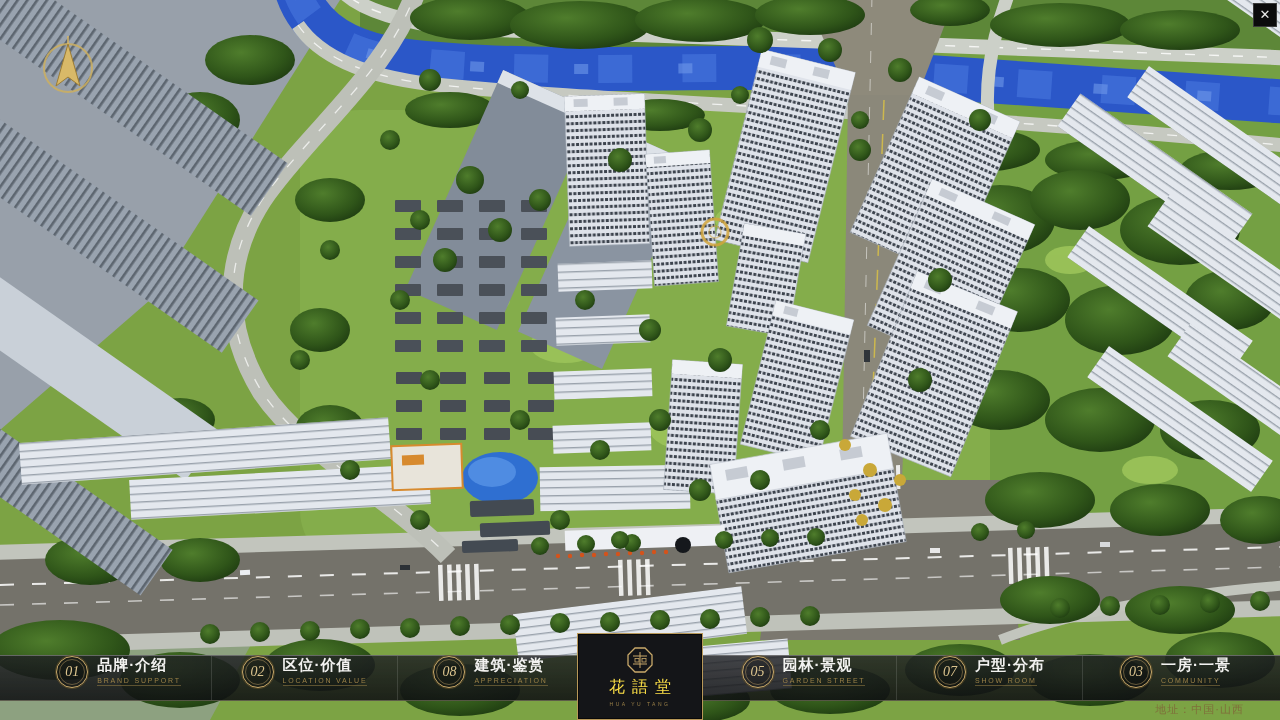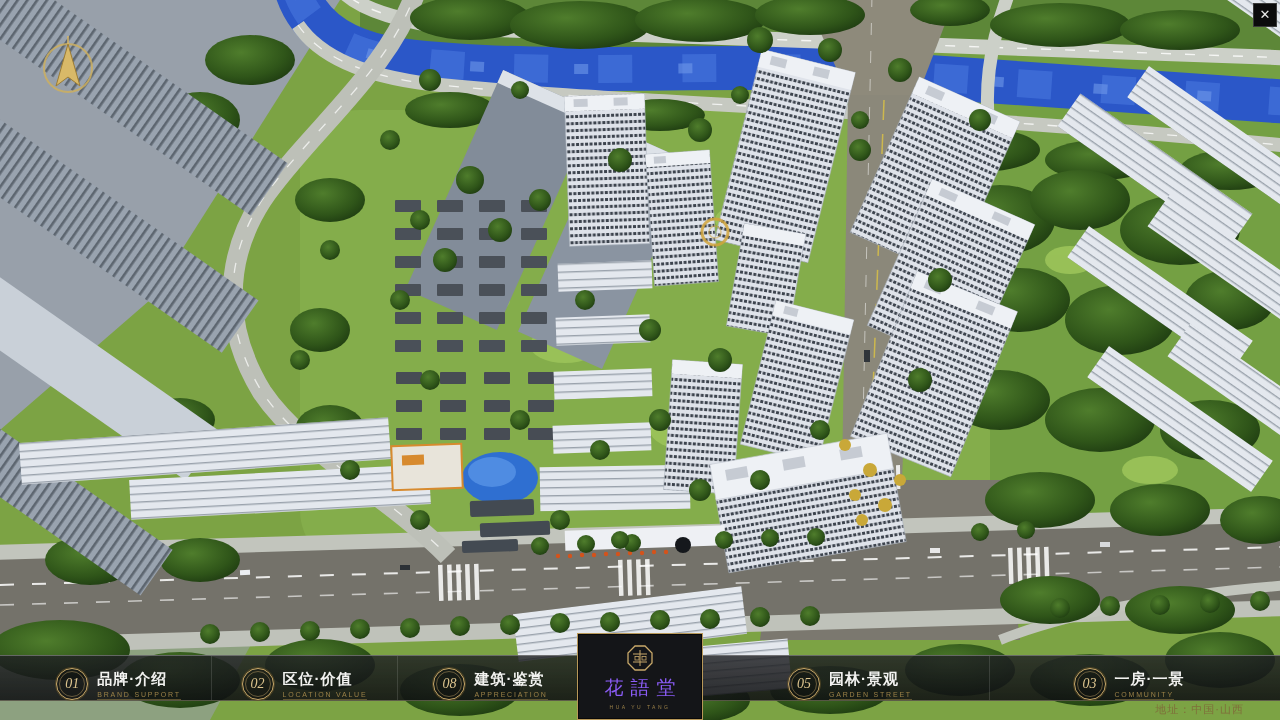--- a/index.html
+++ b/index.html
@@ -11,35 +11,35 @@
   .close-btn{position:absolute;right:3px;top:3px;width:24px;height:24px;background:#0b0b0c;border:1px solid #3a3a3a;
     color:#e8e8e8;font-size:13px;line-height:22px;text-align:center;padding:0;cursor:pointer;font-family:"DejaVu Sans",sans-serif;}
   
   .navbar{position:absolute;left:0;top:655px;width:1280px;height:46px;box-sizing:border-box;display:flex;
     background:linear-gradient(180deg,rgba(32,33,36,.82),rgba(15,16,18,.88));
     border-top:1px solid rgba(200,200,200,.45);border-bottom:1px solid rgba(160,150,120,.4);}
   .nav-group{flex:1;display:flex;align-items:center;}
   .nav-group.left{padding-left:26px;}
   .nav-group.right{padding-right:12px;}
   .nav-spacer{width:128px;}
-  .nav-item{flex:1;height:100%;display:flex;align-items:flex-end;justify-content:center;gap:9px;cursor:pointer;}
+  .nav-item{flex:1;height:100%;display:flex;align-items:flex-start;justify-content:center;gap:9px;cursor:pointer;}
   .nav-item + .nav-item{border-left:1px solid rgba(255,255,255,.13);}
   .badge{position:relative;width:30px;height:30px;border-radius:50%;border:1px solid #c9a96a;background:rgba(8,8,8,.35);
     box-shadow:0 0 0 1px rgba(100,82,40,.6);display:flex;align-items:center;justify-content:center;flex:0 0 auto;}
   .badge::after{content:"";position:absolute;inset:2px;border-radius:50%;border:1px solid rgba(201,169,106,.45);}
   .badge span{font-family:"Liberation Serif",serif;font-style:italic;font-size:14px;color:#dcc48e;}
   .labels{display:flex;flex-direction:column;align-items:flex-start;}
   .nav-zh{font-size:15px;font-weight:bold;color:#f2f2f0;letter-spacing:1px;white-space:nowrap;}
   .nav-en{font-size:7px;color:#9b8148;letter-spacing:1.8px;margin-top:2px;white-space:nowrap;
     border-bottom:1px solid rgba(150,125,70,.55);padding-bottom:1px;}
   
   .logo-panel{position:absolute;left:577px;top:633px;width:126px;height:87px;box-sizing:border-box;background:#141518;
     border:1px solid #b89858;box-shadow:inset 0 0 0 1px rgba(0,0,0,.6);display:flex;flex-direction:column;
     align-items:center;justify-content:center;z-index:5;cursor:pointer;}
-  .logo-title{font-family:"Liberation Serif",serif;font-size:19px;color:#8b5cf6;letter-spacing:7px;text-indent:7px;margin-top:3px;}
+  .logo-title{font-family:"Liberation Serif",serif;font-size:16px;color:#fde047;letter-spacing:7px;text-indent:7px;margin-top:3px;}
   .logo-sub{font-size:5px;color:#9b8148;letter-spacing:2.5px;margin-top:3px;}
   .address{position:absolute;right:36px;top:702px;font-size:11px;color:rgba(128,108,58,.95);letter-spacing:1px;}
 </style>
 </head>
 <body>
 
 <div class="stage">
 
 <svg class="scene" viewBox="0 0 1280 720">
   <defs>
@@ -491,20 +491,29 @@
       <div class="badge">
             <span>05</span>
           </div>
       <div class="labels">
             <div class="nav-zh">园林·景观</div>
       <div class="nav-en">GARDEN STREET</div>
           </div>
     </div>
     <div class="nav-item">
       <div class="badge">
+            <span>07</span>
+          </div>
+      <div class="labels">
+            <div class="nav-zh">户型·分布</div>
+      <div class="nav-en">SHOW ROOM</div>
+          </div>
+    </div>
+    <div class="nav-item">
+      <div class="badge">
             <span>03</span>
           </div>
       <div class="labels">
             <div class="nav-zh">一房·一景</div>
       <div class="nav-en">COMMUNITY</div>
           </div>
     </div>
   </div>
 </div>
 

